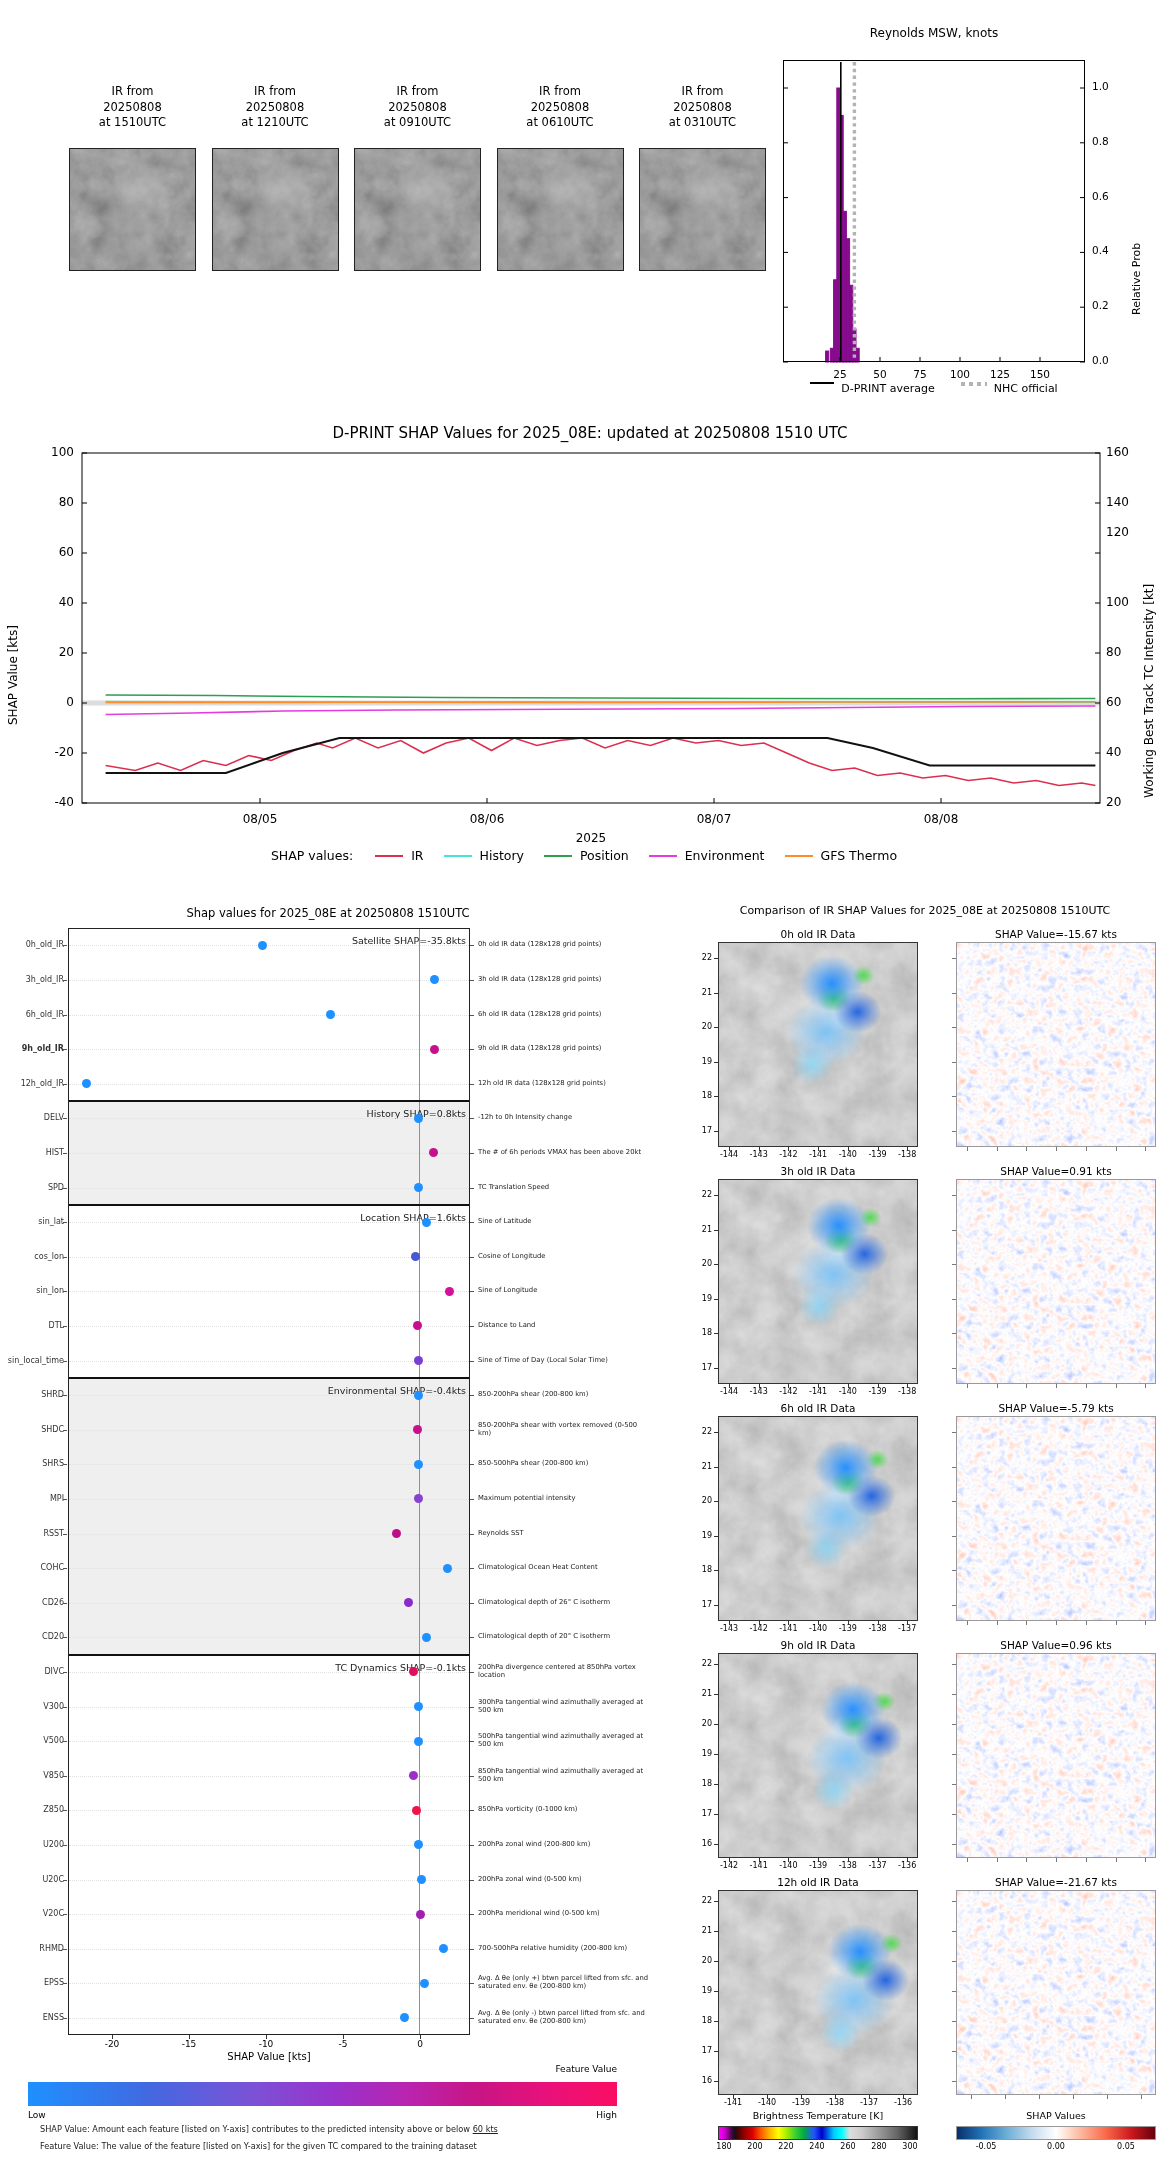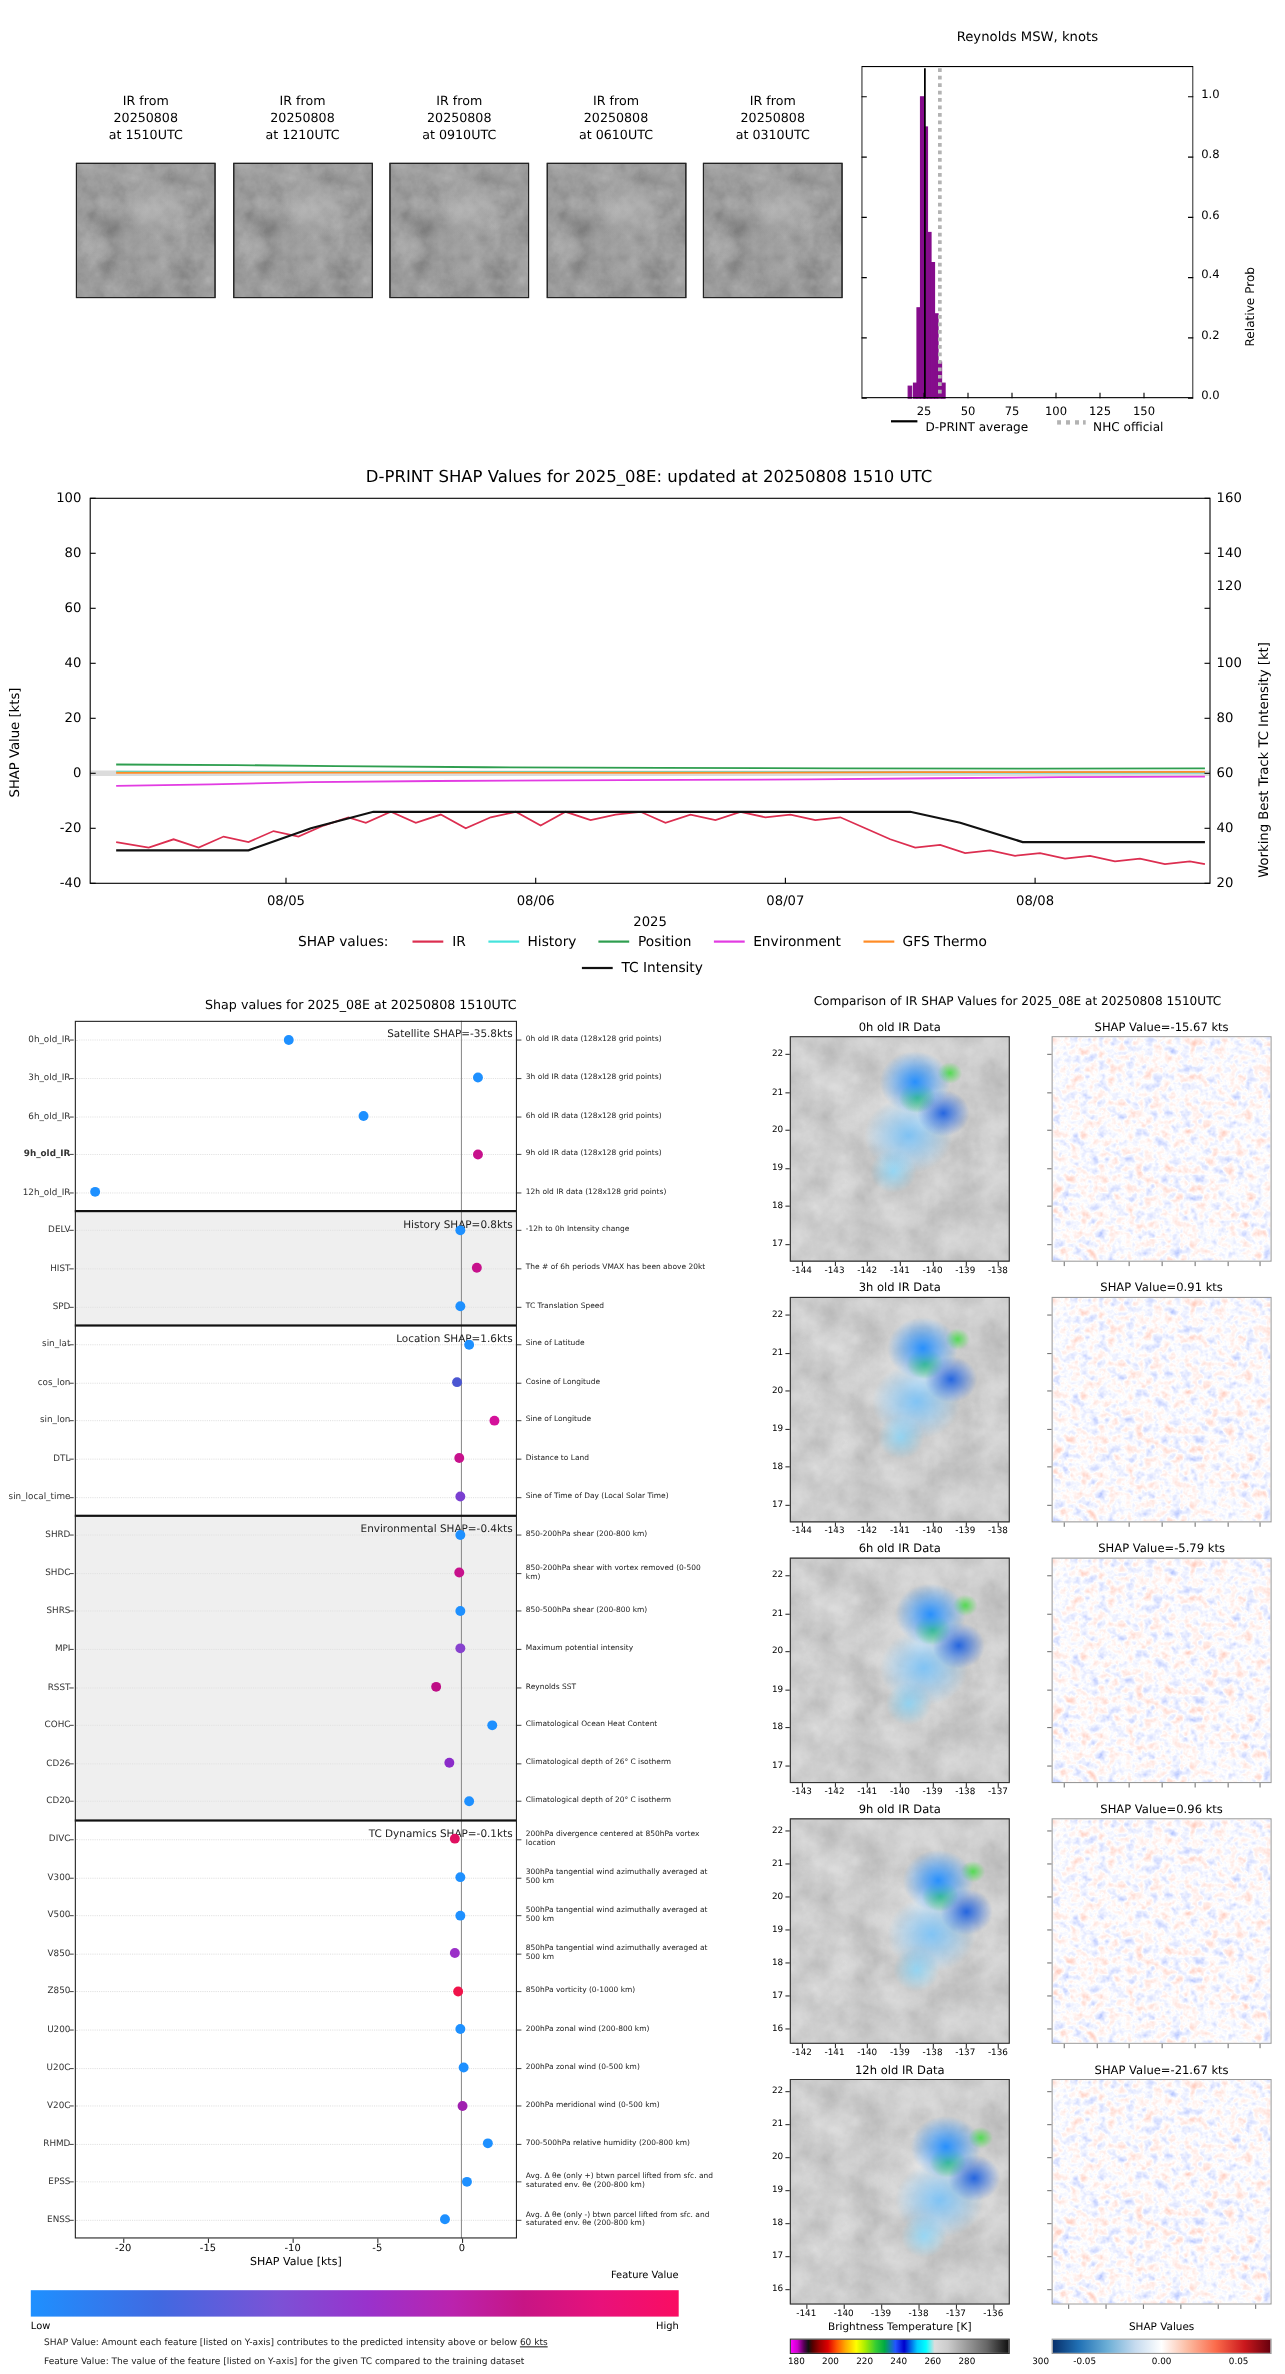--- a/index.html
+++ b/index.html
@@ -284,26 +284,20 @@
         <div class="leg-line" style="position: static; border-top-color: rgb(46, 158, 79);"></div>
         <div style="position: static;">Position</div>
       </div>
       <div class="leg-item" style="position: static;">
         <div class="leg-line" style="position: static; border-top-color: rgb(226, 59, 226);"></div>
         <div style="position: static;">Environment</div>
       </div>
       <div class="leg-item" style="position: static;">
         <div class="leg-line" style="position: static; border-top-color: rgb(255, 140, 38);"></div>
         <div style="position: static;">GFS Thermo</div>
-      </div>
-    </div>
-  <div id="tsLegend2" class="abs ts-legend r2">
-      <div class="leg-item" style="position: static;">
-        <div class="leg-line" style="position: static; border-top-color: rgb(17, 17, 17);"></div>
-        <div style="position: static;">TC Intensity</div>
       </div>
     </div>
 
   <div class="abs dp-title">Shap values for 2025_08E at 20250808 1510UTC</div>
   <div id="dotplot">
       <div class="dp-sec-bg" style="position: absolute; left: 68px; top: 1101px; width: 402px; height: 103.8px;"></div>
       <div class="dp-sec-bg" style="position: absolute; left: 68px; top: 1377.8px; width: 402px; height: 276.8px;"></div>
       <div class="dp-zero" style="position: absolute;"></div>
       <div class="dp-secl" style="position: absolute; left: 166px; top: 935.3px;">Satellite SHAP=-35.8kts</div>
       <div class="dp-row-grid" style="position: absolute; left: 69px; top: 945.3px; width: 400px;"></div>
@@ -794,21 +788,21 @@
     </div>
   <div class="abs cbar-title" style="left:718px;top:2110px">Brightness Temperature [K]</div>
   <div class="abs bt-cbar"></div>
   <div id="btticks">
       <div class="cbar-tick" style="position: absolute; left: 709px; top: 2142px; width: 30px;">180</div>
       <div class="cbar-tick" style="position: absolute; left: 740px; top: 2142px; width: 30px;">200</div>
       <div class="cbar-tick" style="position: absolute; left: 771px; top: 2142px; width: 30px;">220</div>
       <div class="cbar-tick" style="position: absolute; left: 802px; top: 2142px; width: 30px;">240</div>
       <div class="cbar-tick" style="position: absolute; left: 833px; top: 2142px; width: 30px;">260</div>
       <div class="cbar-tick" style="position: absolute; left: 864px; top: 2142px; width: 30px;">280</div>
-      <div class="cbar-tick" style="position: absolute; left: 895px; top: 2142px; width: 30px; margin-left: 36px;">300</div>
+      <div class="cbar-tick" style="position: absolute; left: 895px; top: 2142px; width: 30px;">300</div>
     </div>
   <div class="abs cbar-title" style="left:956px;top:2110px">SHAP Values</div>
   <div class="abs sv-cbar"></div>
   <div id="svticks">
       <div class="cbar-tick" style="position: absolute; left: 966px; top: 2142px; width: 40px;">-0.05</div>
       <div class="cbar-tick" style="position: absolute; left: 1036px; top: 2142px; width: 40px;">0.00</div>
       <div class="cbar-tick" style="position: absolute; left: 1106px; top: 2142px; width: 40px;">0.05</div>
     </div>
 </div>
 

